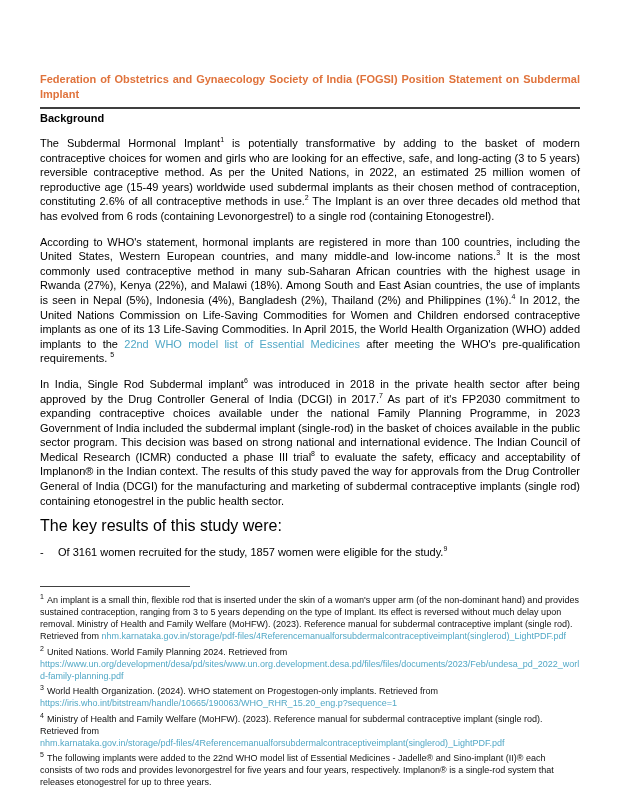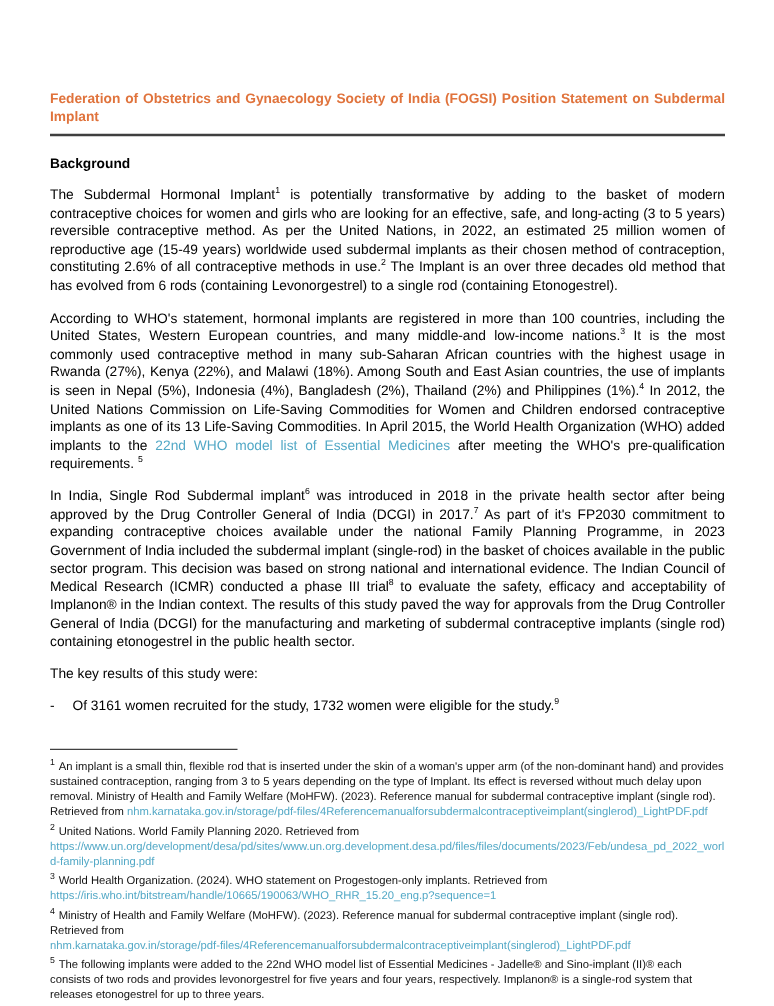--- a/index.html
+++ b/index.html
@@ -22,30 +22,30 @@
     line-height: 15px;
     text-align: justify;
     padding-bottom: 5px;
     border-bottom: 2px solid #3f3f3f;
     margin: 0;
   }
   .heading {
     font-weight: bold;
     font-size: 11px;
     line-height: 14px;
-    margin: 15px 0 0 0;
+    margin: 2px 0 0 0;
   }
   .para {
     font-size: 11px;
     line-height: 14.6px;
     text-align: justify;
     margin: 11px 0 0 0;
   }
   .para-plain {
-    font-size: 11px;
+    font-size: 16px;
     line-height: 14.6px;
     margin: 11px 0 0 0;
   }
   sup {
     font-size: 7px;
     vertical-align: super;
     line-height: 0;
   }
   .doc-link {
     color: #52A8C6;
@@ -90,31 +90,31 @@
 
   <p class="para"><span>According to WHO's statement, hormonal implants are registered in more than 100 countries, including the United States, Western European countries, and many middle-and low-income nations.</span><sup>3</sup><span> It is the most commonly used contraceptive method in many sub-Saharan African countries with the highest usage in Rwanda (27%), Kenya (22%), and Malawi (18%). Among South and East Asian countries, the use of implants is seen in Nepal (5%), Indonesia (4%), Bangladesh (2%), Thailand (2%) and Philippines (1%).</span><sup>4</sup><span> In 2012, the United Nations Commission on Life-Saving Commodities for Women and Children endorsed contraceptive implants as one of its 13 Life-Saving Commodities. In April 2015, the World Health Organization (WHO) added implants to the </span><span class="doc-link">22nd WHO model list of Essential Medicines</span><span> after meeting the WHO's pre-qualification requirements. </span><sup>5</sup></p>
 
 
   <p class="para"><span>In India, Single Rod Subdermal implant</span><sup>6</sup><span> was introduced in 2018 in the private health sector after being approved by the Drug Controller General of India (DCGI) in 2017.</span><sup>7</sup><span> As part of it's FP2030 commitment to expanding contraceptive choices available under the national Family Planning Programme, in 2023 Government of India included the subdermal implant (single-rod) in the basket of choices available in the public sector program. This decision was based on strong national and international evidence. The Indian Council of Medical Research (ICMR) conducted a phase III trial</span><sup>8</sup><span> to evaluate the safety, efficacy and acceptability of Implanon® in the Indian context. The results of this study paved the way for approvals from the Drug Controller General of India (DCGI) for the manufacturing and marketing of subdermal contraceptive implants (single rod) containing etonogestrel in the public health sector.</span></p>
 
   <p class="para-plain">The key results of this study were:</p>
 
   <div class="bullet-row">
     <span class="bullet-marker">-</span>
-    <span class="bullet-text"><span>Of 3161 women recruited for the study, 1732 women were eligible for the study.</span><sup>9</sup></span>
+    <span class="bullet-text"><span>Of 3161 women recruited for the study, 1857 women were eligible for the study.</span><sup>9</sup></span>
   </div>
 
   <hr class="fn-sep">
 
   <div class="footnotes">
     <div class="footnote">
       <sup class="fn-num">1</sup><span><span>An implant is a small thin, flexible rod that is inserted under the skin of a woman's upper arm (of the non-dominant hand) and provides sustained contraception, ranging from 3 to 5 years depending on the type of Implant. Its effect is reversed without much delay upon removal. Ministry of Health and Family Welfare (MoHFW). (2023). Reference manual for subdermal contraceptive implant (single rod). Retrieved from </span><span class="doc-link">nhm.karnataka.gov.in/storage/pdf-files/4Referencemanualforsubdermalcontraceptiveimplant(singlerod)_LightPDF.pdf</span></span>
     </div>
     <div class="footnote">
-      <sup class="fn-num">2</sup><span><span>United Nations. World Family Planning 2020. Retrieved from </span><br><span class="doc-link">https://www.un.org/development/desa/pd/sites/www.un.org.development.desa.pd/files/files/documents/2023/Feb/undesa_pd_2022_world-family-planning.pdf</span></span>
+      <sup class="fn-num">2</sup><span><span>United Nations. World Family Planning 2024. Retrieved from </span><br><span class="doc-link">https://www.un.org/development/desa/pd/sites/www.un.org.development.desa.pd/files/files/documents/2023/Feb/undesa_pd_2022_world-family-planning.pdf</span></span>
     </div>
     <div class="footnote">
       <sup class="fn-num">3</sup><span><span>World Health Organization. (2024). WHO statement on Progestogen-only implants. Retrieved from </span><br><span class="doc-link">https://iris.who.int/bitstream/handle/10665/190063/WHO_RHR_15.20_eng.p?sequence=1</span></span>
     </div>
     <div class="footnote">
       <sup class="fn-num">4</sup><span><span>Ministry of Health and Family Welfare (MoHFW). (2023). Reference manual for subdermal contraceptive implant (single rod). Retrieved from </span><br><span class="doc-link">nhm.karnataka.gov.in/storage/pdf-files/4Referencemanualforsubdermalcontraceptiveimplant(singlerod)_LightPDF.pdf</span></span>
     </div>
     <div class="footnote">
       <sup class="fn-num">5</sup><span><span>The following implants were added to the 22nd WHO model list of Essential Medicines - Jadelle® and Sino-implant (II)® each consists of two rods and provides levonorgestrel for five years and four years, respectively. Implanon® is a single-rod system that releases etonogestrel for up to three years.</span></span>
     </div>

